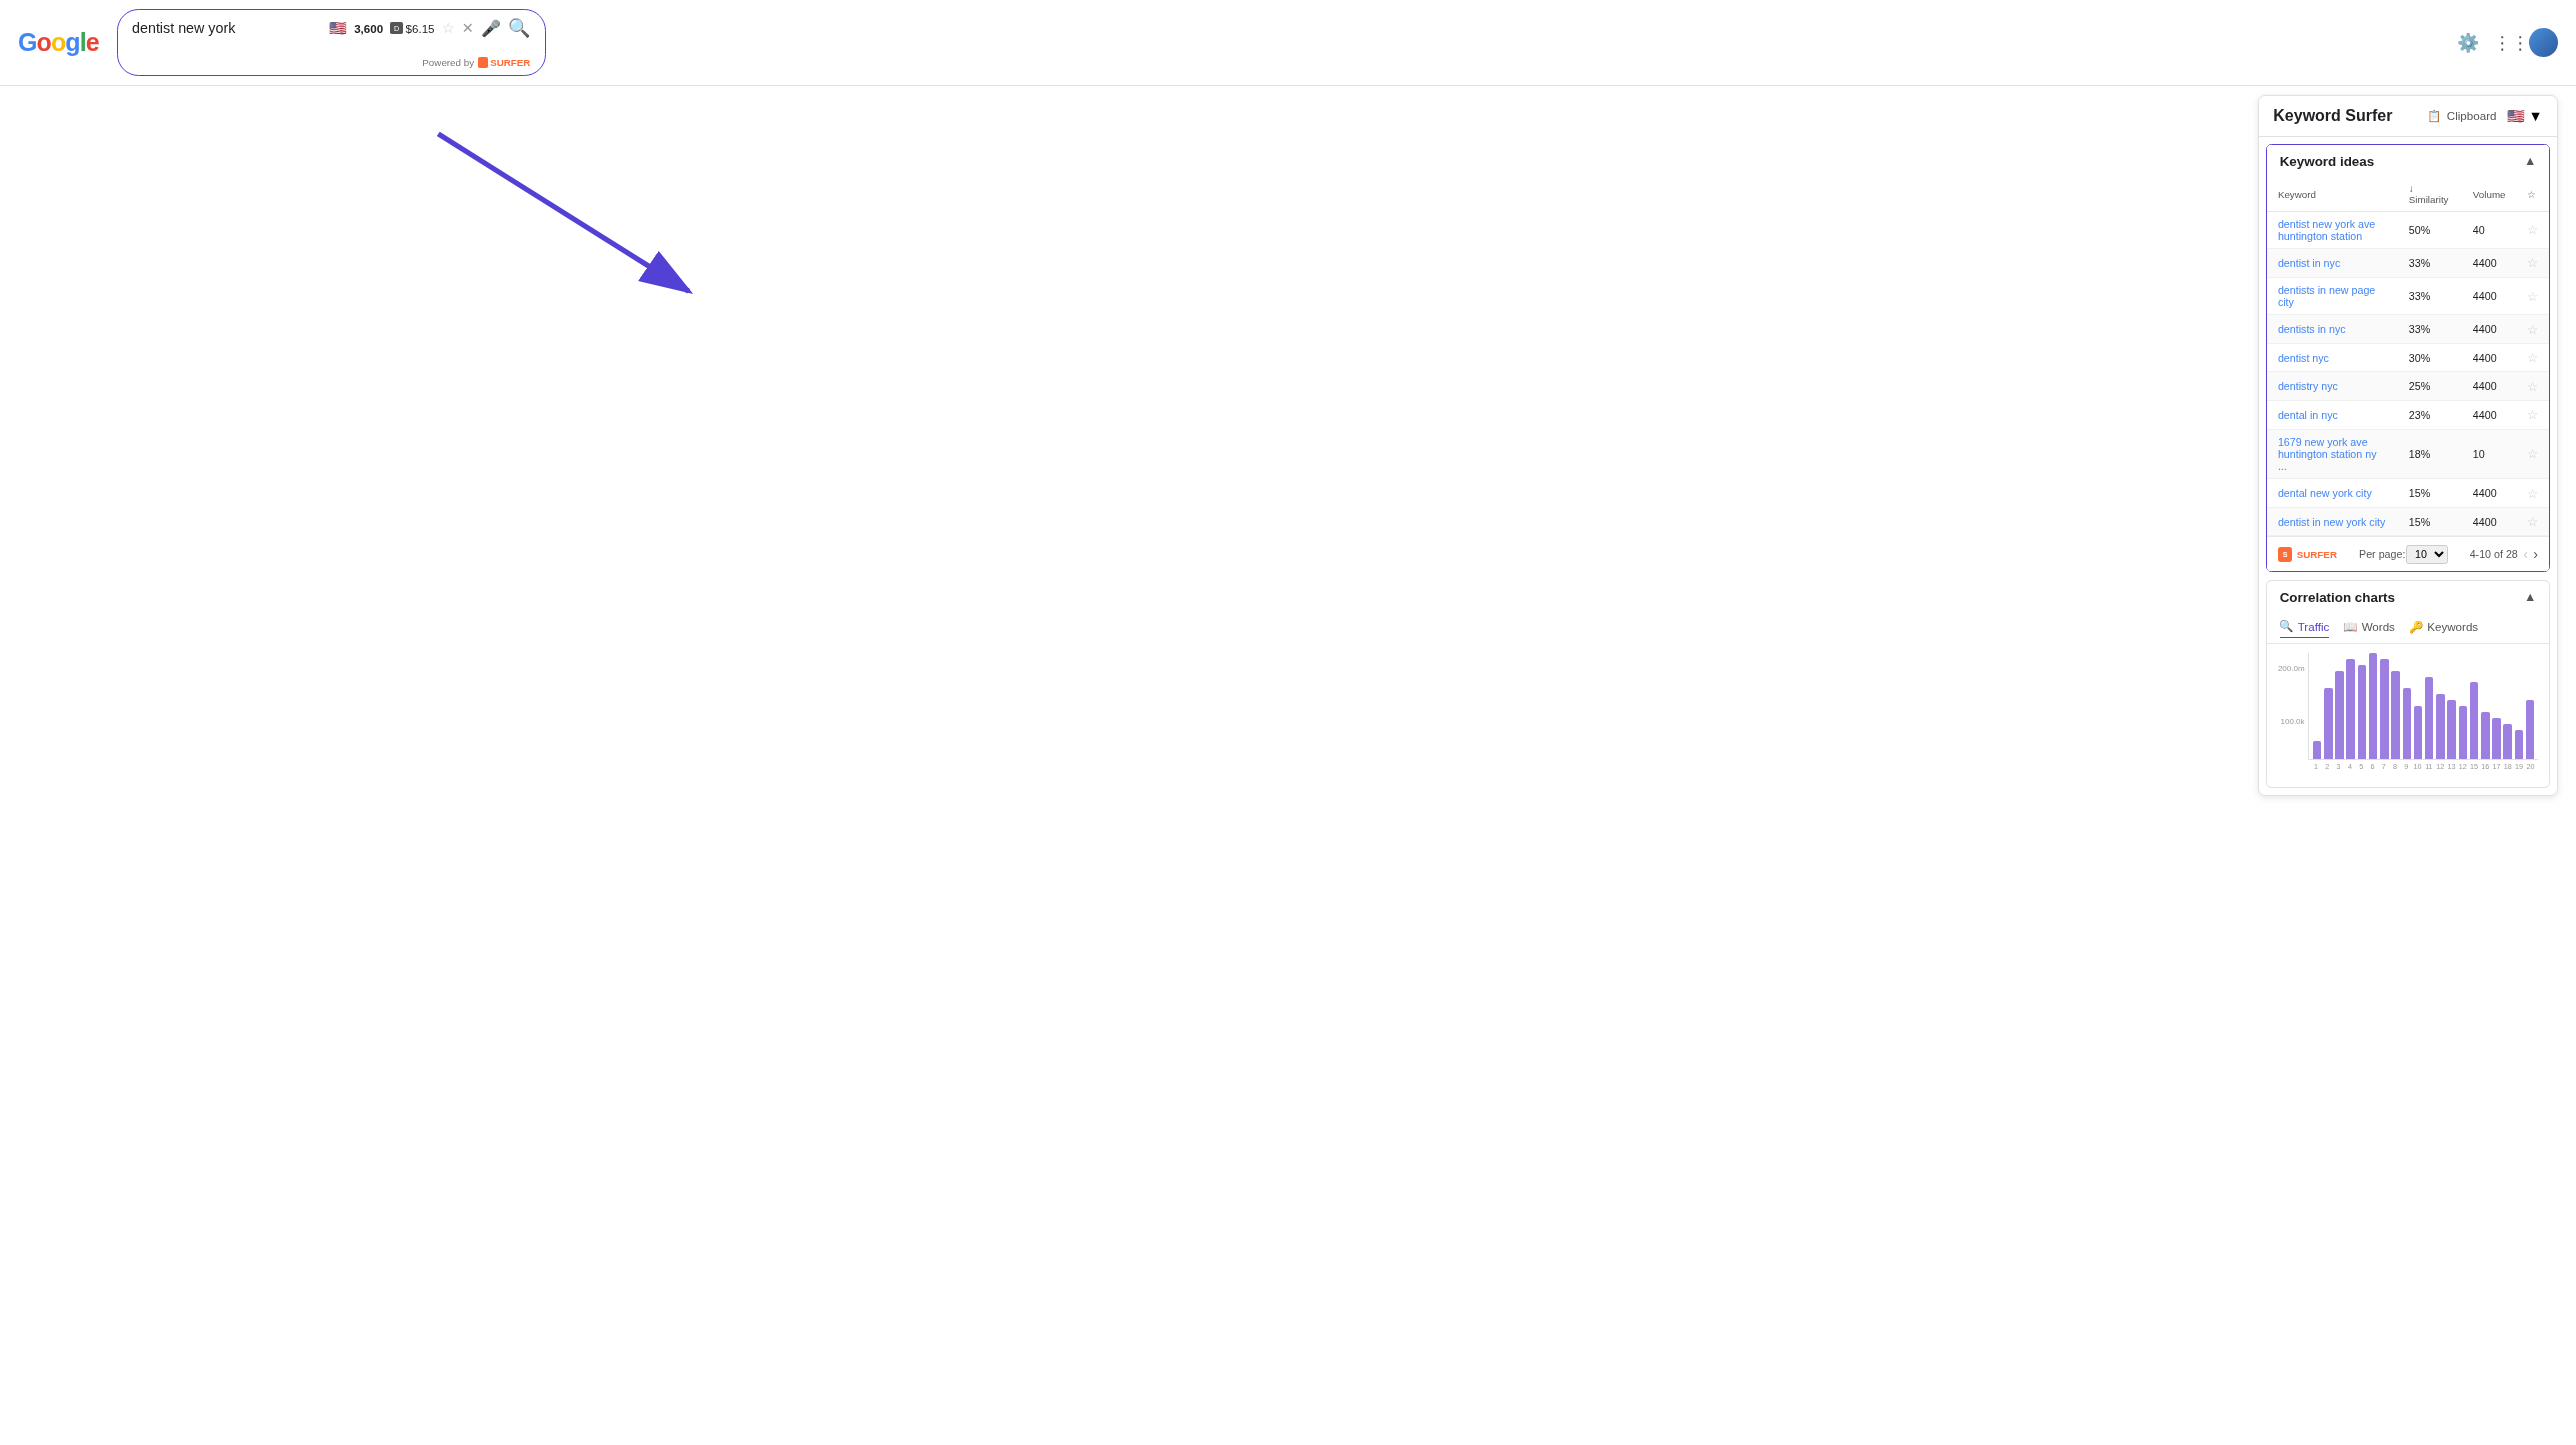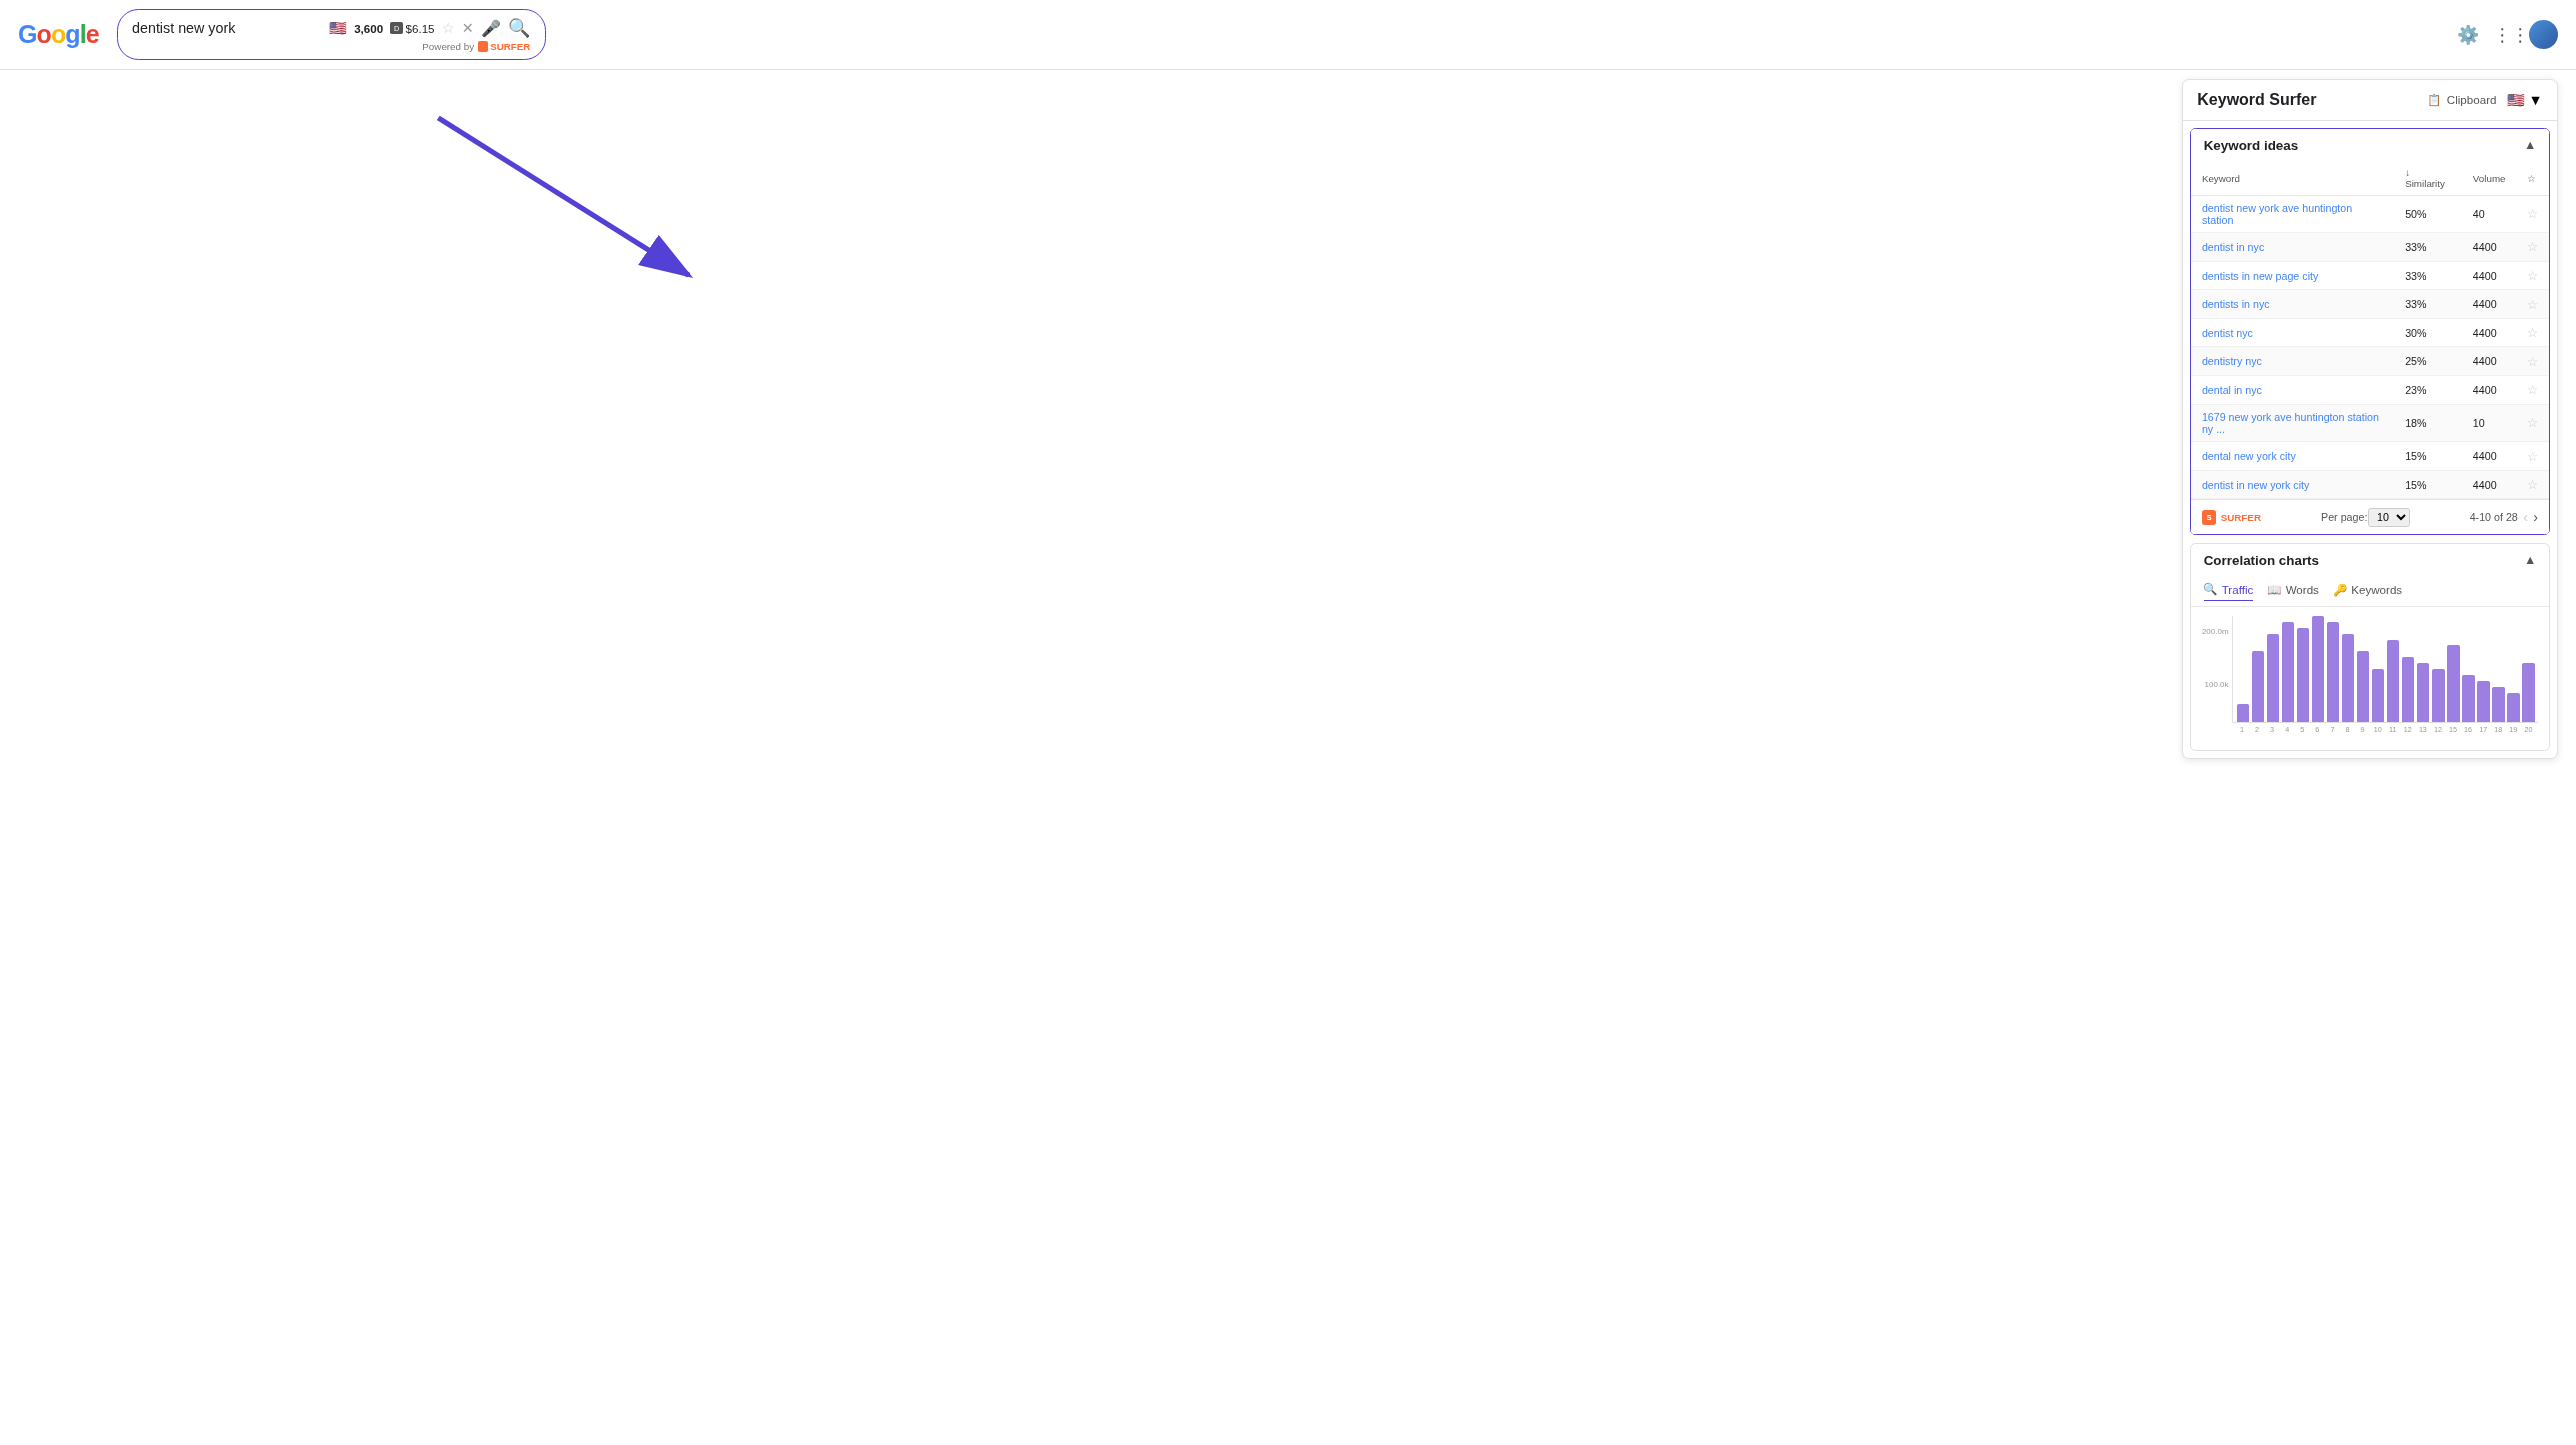--- a/index.html
+++ b/index.html
@@ -36,20 +36,21 @@
     .logo-e { color: #EA4335; }
 
     .search-box-wrapper {
       border: 1.8px solid #5340d4;
       border-radius: 21.5px;
       padding: 7.2px 14.3px;
       display: flex;
       flex-direction: column;
       width: 429px;
       background: #fff;
+      gap: 16px;
     }
 
     .search-box-top {
       display: flex;
       align-items: center;
       gap: 9px;
     }
 
     .search-input {
       flex: 1;
@@ -196,21 +197,21 @@
       height: 100%;
       pointer-events: none;
       z-index: 10;
     }
 
     
     .surfer-panel {
       position: absolute;
       right: 18px;
       top: 9px;
-      width: 376px;
+      width: 300px;
       background: #fff;
       border: 0.9px solid #e0e0e0;
       border-radius: 7.2px;
       box-shadow: 0 1.8px 7.2px rgba(0,0,0,0.1);
       z-index: 5;
     }
 
     .panel-header {
       display: flex;
       align-items: center;

